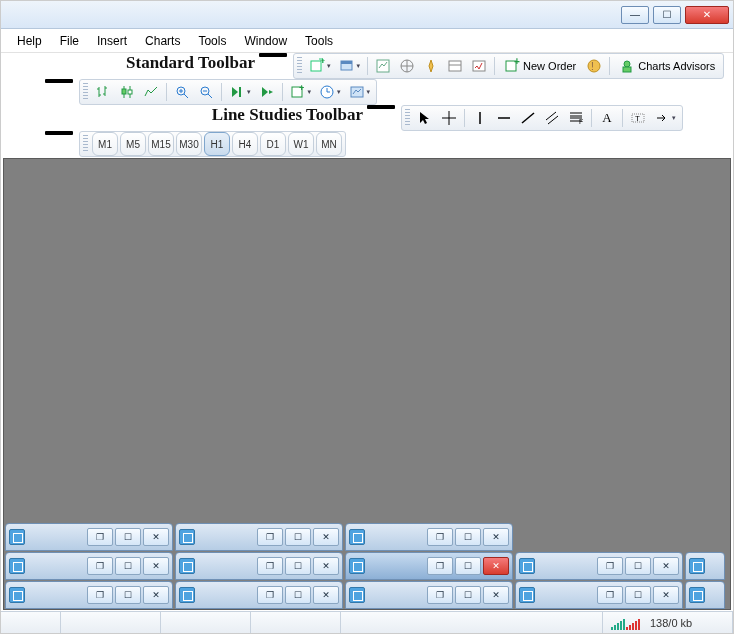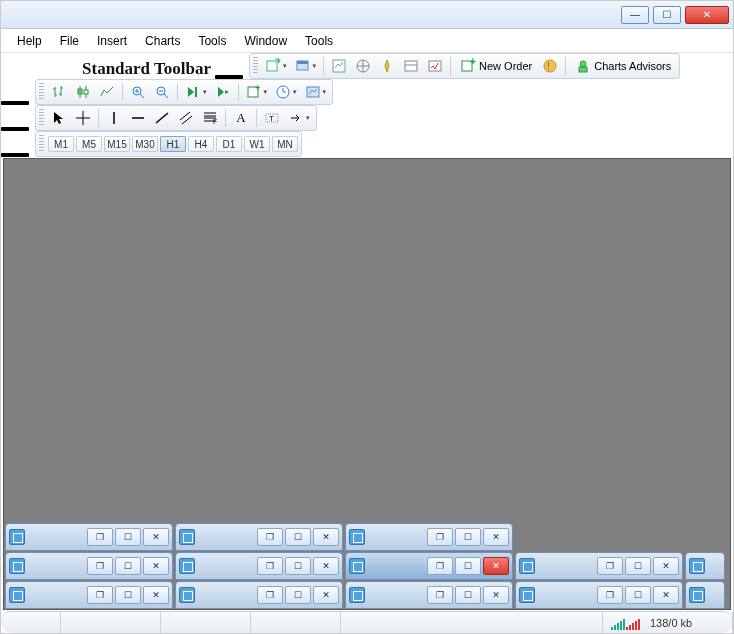--- a/index.html
+++ b/index.html
@@ -55,22 +55,23 @@
   }
   .menuitem {
     padding: 3px 8px;
     cursor: default;
   }
 
   
   .annot-area { position: relative; background: #fff; }
   .annot-row {
     display: flex;
-    align-items: flex-end;
+    align-items: flex-start;
     height: 26px;
+    margin-left: 44px;
   }
   .annot-label {
     font-family: Georgia, "Times New Roman", serif;
     font-weight: bold;
     font-size: 17px;
     color: #111;
     padding-right: 4px;
     text-align: right;
   }
   .annot-line {
@@ -116,27 +117,27 @@
     color: #445;
     margin-left: 2px;
   }
   .sep {
     width: 1px; height: 18px;
     background: #c6d0db;
     margin: 0 2px;
   }
   .periodbtn {
     min-width: 26px;
-    height: 16px;
+    height: 24px;
     border: 1px solid #c4cfdb;
     background: linear-gradient(#fff,#eef2f6);
     font-size: 10px;
     color: #333;
     display: flex; align-items:center; justify-content:center;
-    border-radius: 1px;
+    border-radius: 6px;
   }
   .periodbtn.active {
     background: linear-gradient(#e8f0f8,#c9dbed);
     border-color: #7fa6cd;
   }
 
   
   .workspace {
     flex: 1;
     background: #808080;
@@ -199,21 +200,20 @@
     background: linear-gradient(#c7dbf0,#8db0d6);
   }
 
   
   .statusbar {
     height: 22px;
     border-top: 1px solid #c8d2de;
     background: linear-gradient(#f9fbfd,#e9eef4);
     display: flex;
     align-items: center;
-    border-radius: 10px;
   }
   .statuscell {
     border-right: 1px solid #c8d2de;
     height: 100%;
     display:flex; align-items:center; justify-content:center;
     font-size:11px;
     color:#333;
   }
   .signal {
     display: flex;
@@ -402,20 +402,21 @@
         <div class="tbtn dd">
             <svg class="ico" viewBox="0 0 16 16">
               <rect x="2" y="3" width="12" height="10" fill="#cfe3f7" stroke="#5a89c0"></rect>
               <path d="M4 10 L7 6 L9 8 L12 5" stroke="#5a89c0" fill="none"></path>
             </svg>
           </div>
       </div>
     </div>
 
     <div class="annot-row">
+      <div class="annot-label" style="width:322px">Line Studies Toolbar</div>
       <div class="annot-line"></div>
       <div class="toolbar">
         <div class="grip"></div>
         <div class="tbtn">
             <svg class="ico" viewBox="0 0 16 16">
               <path d="M3 2 L3 13 L6 10 L8 14 L10 13 L8 9 L12 9 Z" fill="#000"></path>
             </svg>
           </div>
         <div class="tbtn">
             <svg class="ico" viewBox="0 0 16 16">

